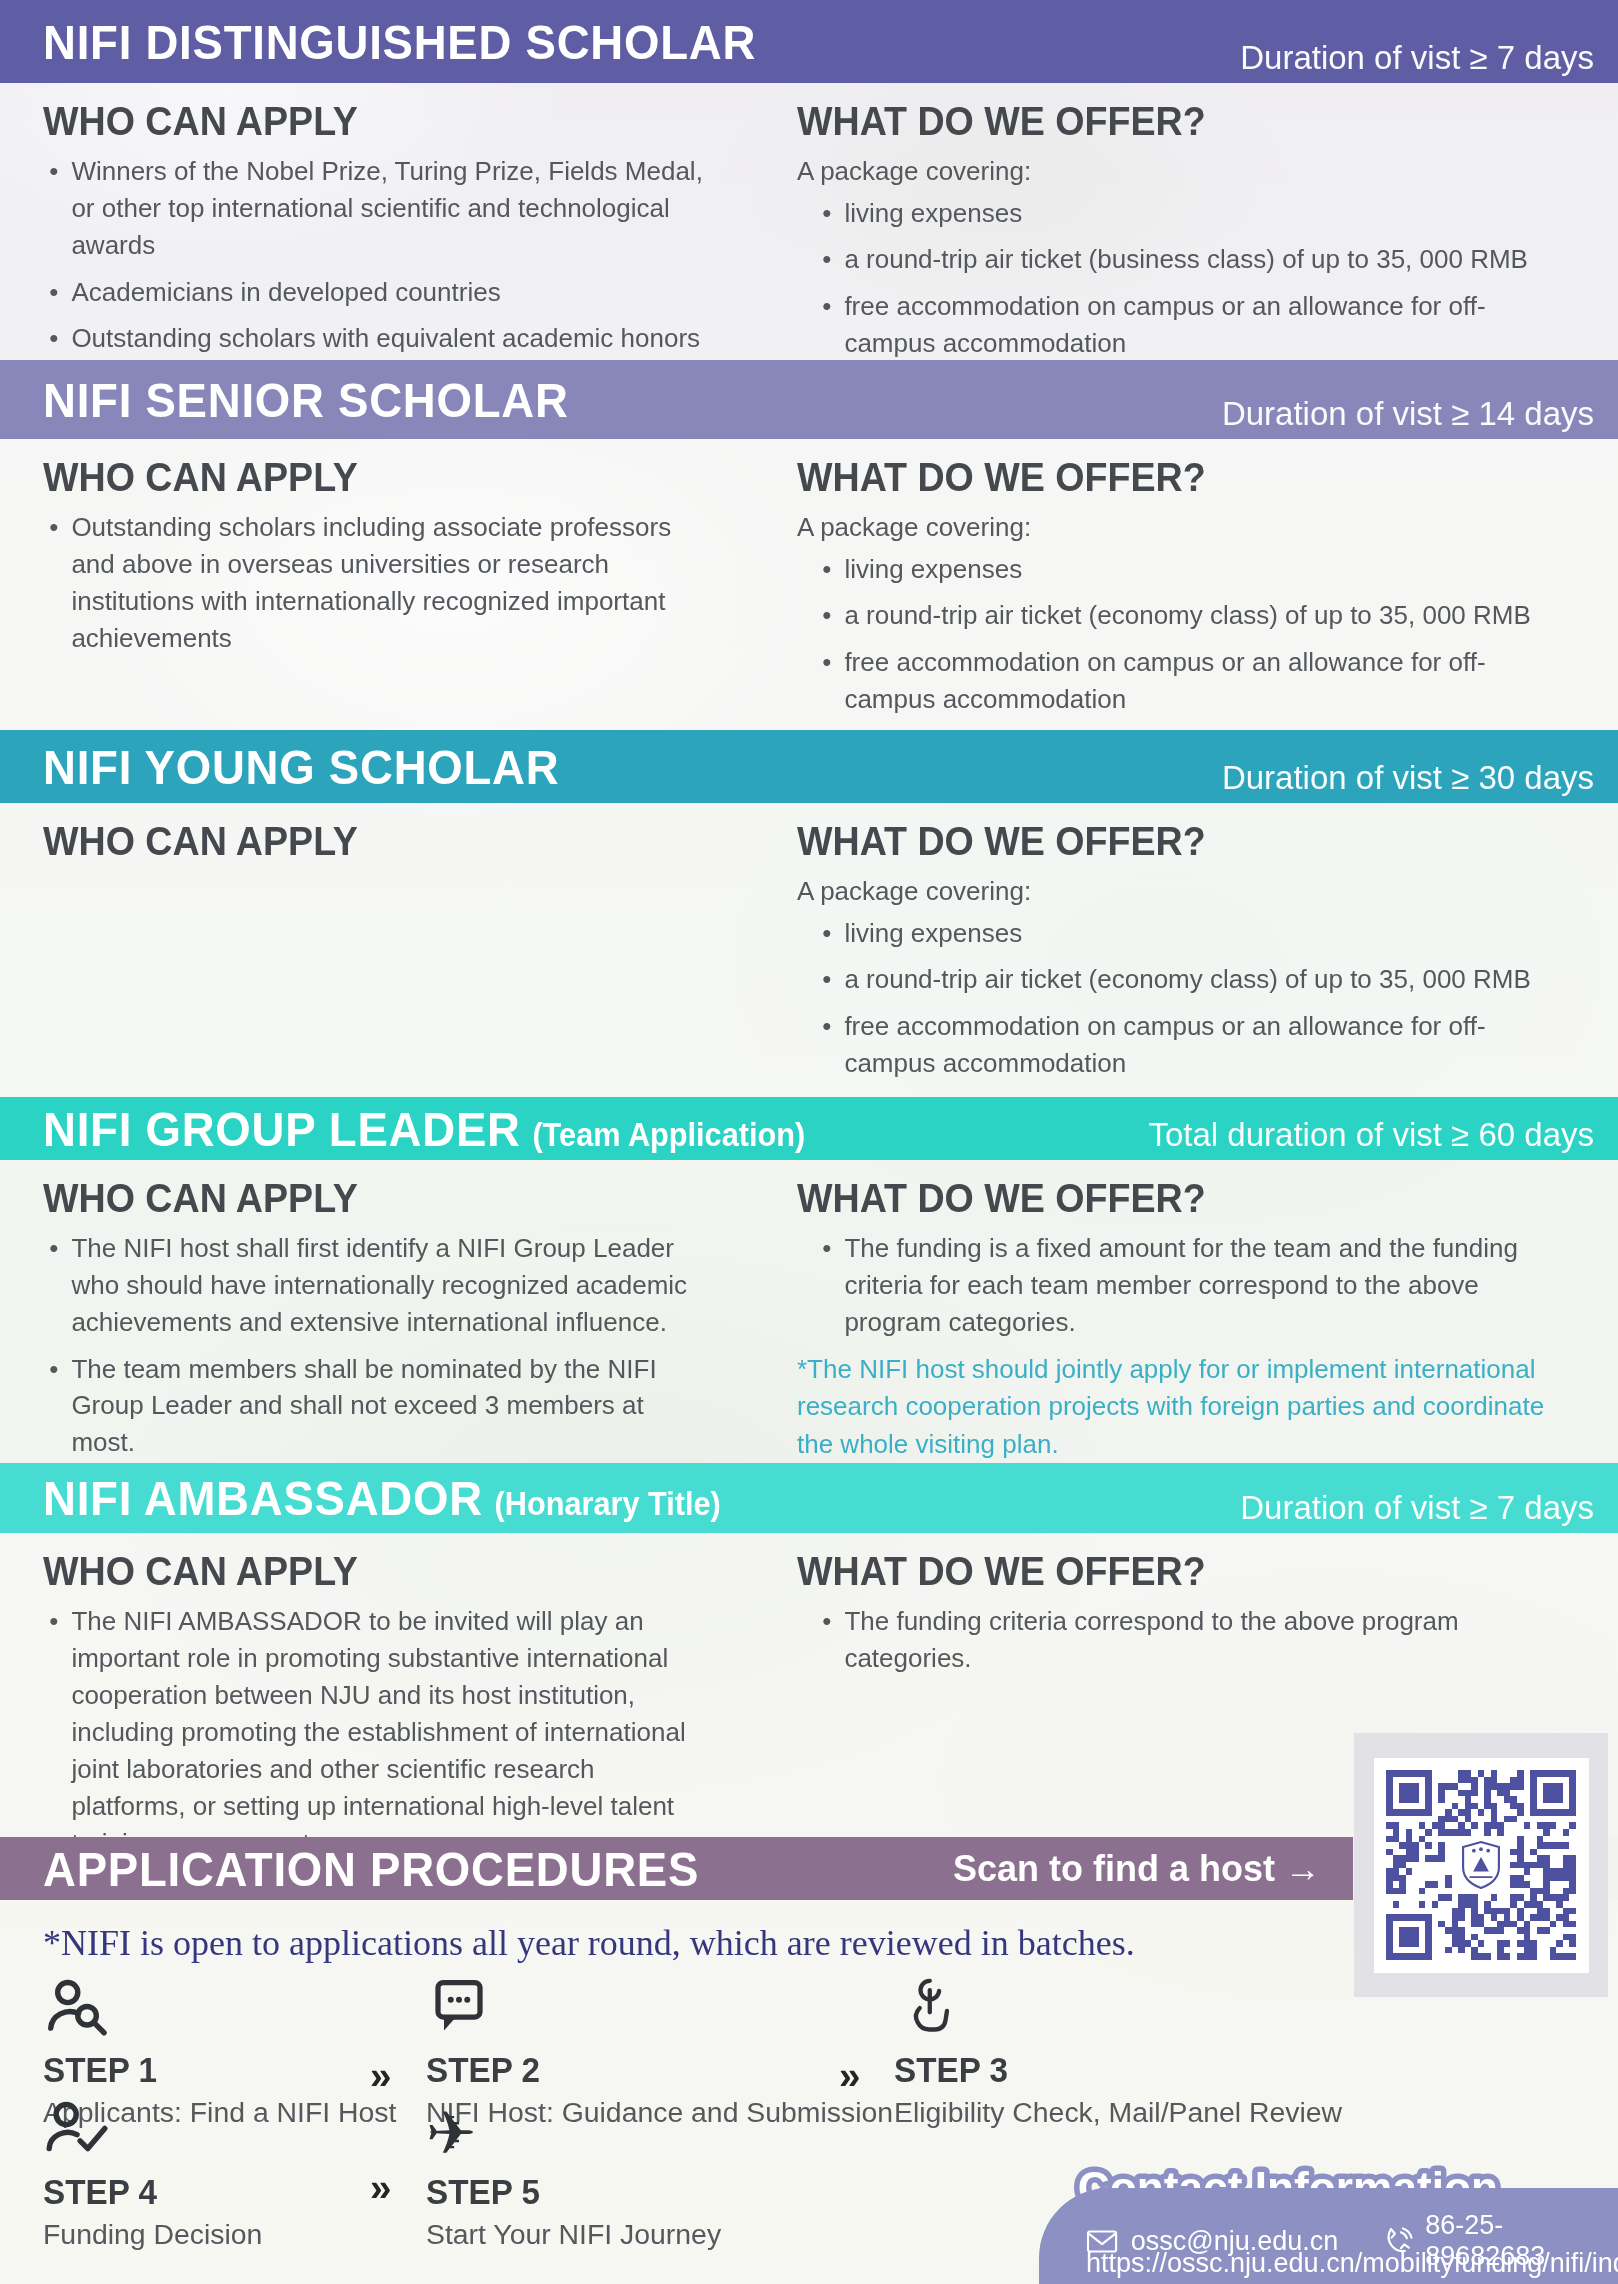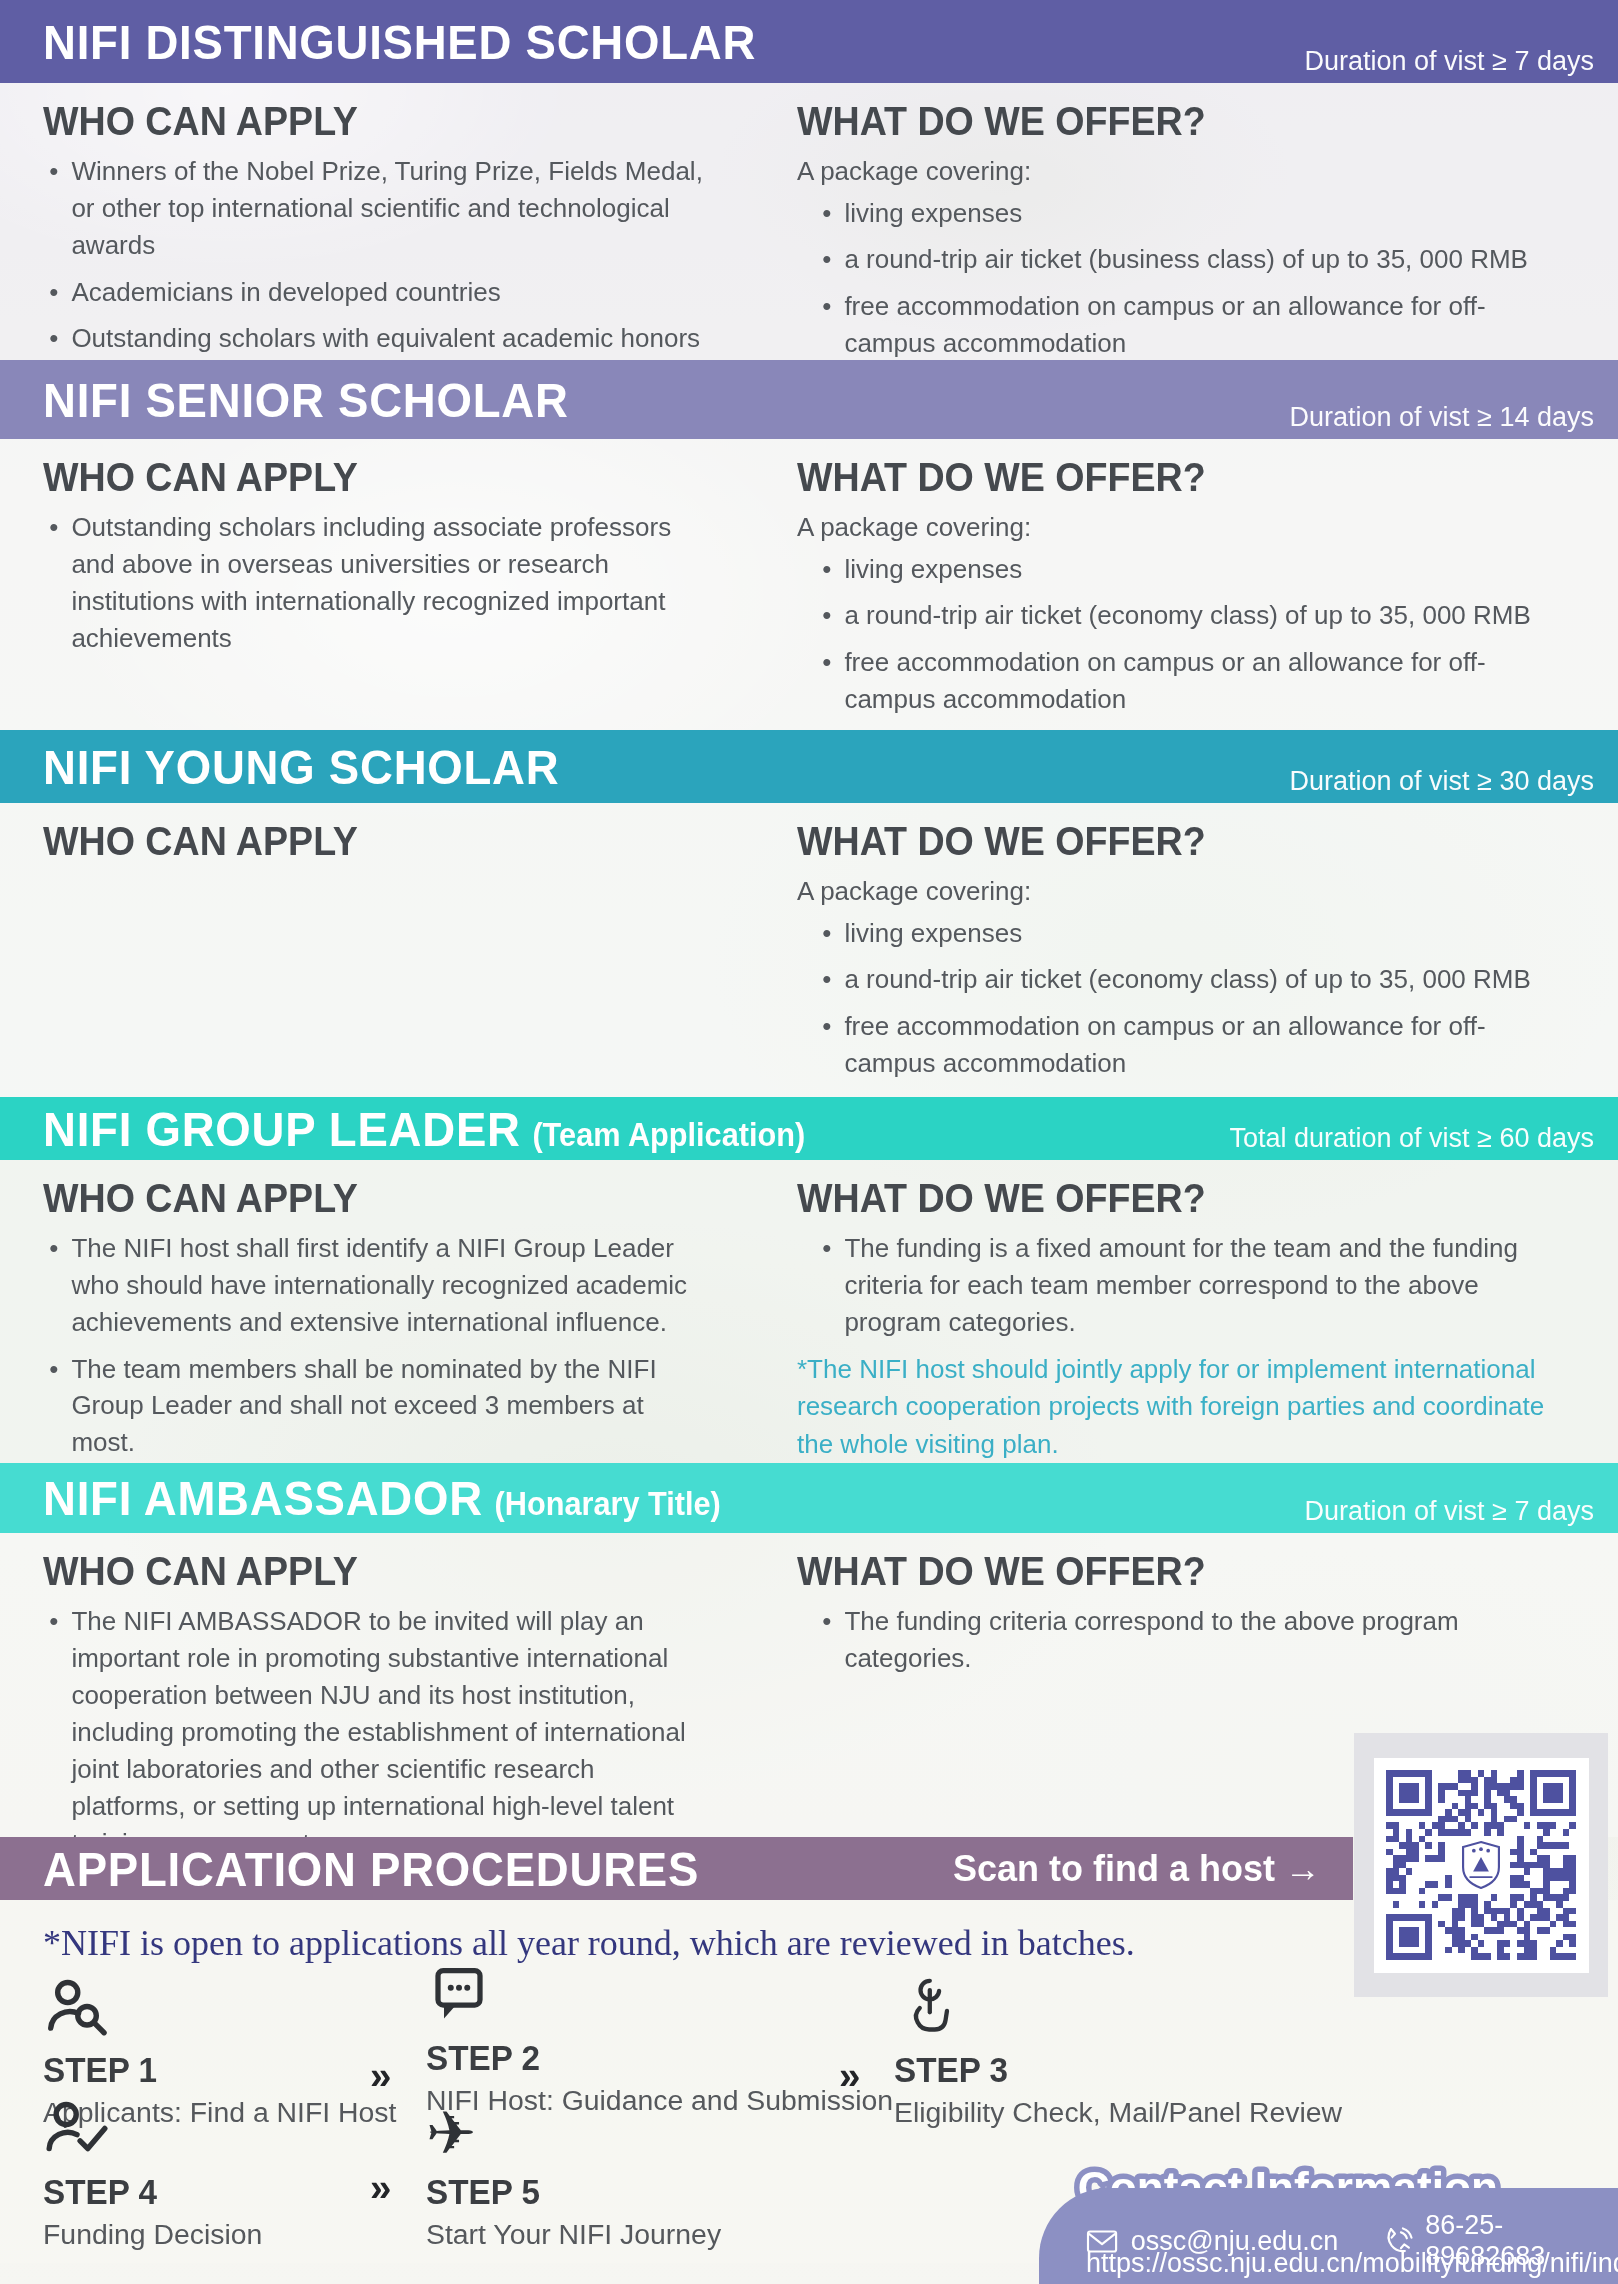--- a/index.html
+++ b/index.html
@@ -12,21 +12,21 @@
       radial-gradient(553px 332px at 28% 26%, rgba(255,255,255,.9), transparent 70%),
       radial-gradient(648px 395px at 72% 42%, rgba(233,239,228,.85), transparent 70%),
       radial-gradient(711px 411px at 38% 66%, rgba(229,234,224,.8), transparent 70%),
       radial-gradient(600px 332px at 82% 78%, rgba(240,242,236,.9), transparent 70%),
       linear-gradient(180deg,#e9e8ee 0%,#f0f1ed 25%,#f3f5f0 55%,#f2f3ee 80%,#f6f6f2 100%);
   }
   .band{position:relative;display:flex;align-items:center;padding:0 22px 0 43px;box-sizing:border-box;}
   .band-title{color:#fff;font-weight:700;font-size:49px;letter-spacing:0.8px;white-space:nowrap;
     transform:scaleX(.93);transform-origin:left center;}
   .band-title .suffix{font-size:33px;margin-left:12.6px;letter-spacing:0;}
-  .duration{position:absolute;right:24px;bottom:6.3px;color:rgba(255,255,255,.97);font-size:27px;font-weight:400;}
+  .duration{position:absolute;right:24px;bottom:6.3px;color:rgba(255,255,255,.97);font-size:33px;font-weight:400;}
   .b1{background:#5f5ea4;height:83px;}
   .b2{background:#8987b9;height:79px;}
   .b3{background:#2ba4bc;height:73px;}
   .b4{background:#2bd3c4;height:63px;}
   .b5{background:#46dcd1;height:70px;}
   .content{display:grid;grid-template-columns:754px 1fr;padding:3.2px 22px 0 43px;box-sizing:border-box;position:relative;}
   .c1{height:277px;background:rgba(244,243,246,.55);}
   .c2{height:291px;background:rgba(250,250,250,.6);}
   .c3{height:294px;background:rgba(247,250,250,.55);}
   .c4{height:303px;background:rgba(240,243,240,.5);}
@@ -190,21 +190,21 @@
             <circle class="sicon" cx="57" cy="54" r="12"></circle>
             <line class="sicon" x1="66" y1="63" x2="79" y2="76"></line>
           </svg>
       </div>
       <div class="step-label">STEP 1</div>
       <div class="step-desc">Applicants: Find a NIFI Host</div>
     </div>
 
     <div class="chev" style="left:370px;top:155px;">››</div>
 
-    <div class="step" style="left:426px;top:64px;">
+    <div class="step" style="left:426px;top:76px;">
       <div class="icon">
         <svg width="66" height="68" viewBox="0 0 88 88">
             <rect class="sicon" x="16" y="10" width="56" height="46" rx="7"></rect>
             <path d="M24 56 L24 74 L40 56 Z" fill="#2f3236"></path>
             <circle cx="33" cy="33" r="4" fill="#2f3236"></circle>
             <circle cx="44" cy="33" r="4" fill="#2f3236"></circle>
             <circle cx="55" cy="33" r="4" fill="#2f3236"></circle>
           </svg>
       </div>
       <div class="step-label">STEP 2</div>

